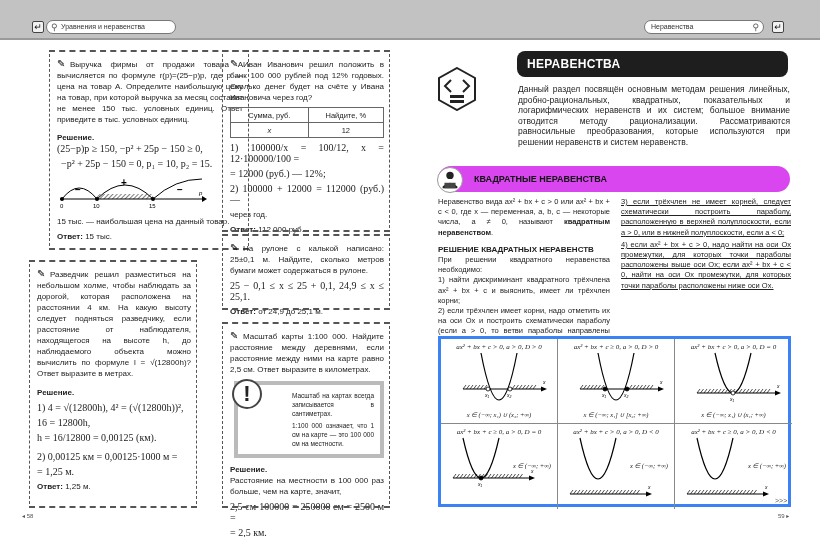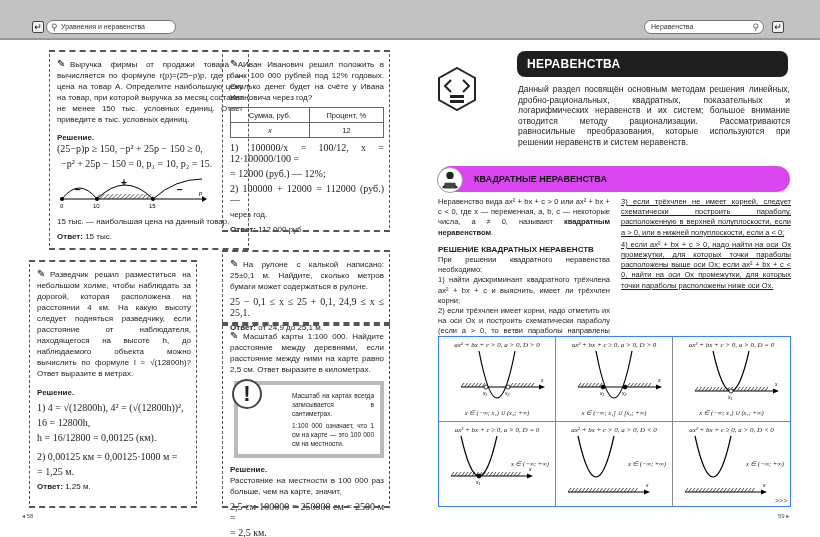--- a/index.html
+++ b/index.html
@@ -29,21 +29,21 @@
 
   .section-head { position: absolute; left: 517px; top: 51px; width: 271px; height: 26px; background: #1e1e1e; border-radius: 8px; color: #fff; font-weight: bold; font-size: 12px; line-height: 26px; padding-left: 10px; letter-spacing: 0.3px; }
   .hex-icon { position: absolute; left: 437px; top: 67px; width: 40px; height: 44px; }
   .intro { position: absolute; left: 518px; top: 84px; width: 272px; font-size: 8.5px; line-height: 10.5px; text-align: justify; color: #222; }
 
   .sub-head { position: absolute; left: 438px; top: 166px; width: 352px; height: 26px; background: #d946ef; border-radius: 13px; font-weight: bold; font-size: 9px; line-height: 26px; padding-left: 36px; color: #111; }
   .sub-icon { position: absolute; left: 437px; top: 167px; width: 26px; height: 26px; border-radius: 50%; background: #fff; border: 1px solid #999; }
 
   .col { position: absolute; font-size: 7.5px; line-height: 10.2px; text-align: justify; color: #222; }
 
-  .grid { position: absolute; left: 438px; top: 336px; width: 353px; height: 171px; border: 1px solid #3b82f6; }
+  .grid { position: absolute; left: 438px; top: 336px; width: 353px; height: 171px; border: 3px solid #3b82f6; }
   .cell { position: absolute; width: 117px; height: 85px; border-right: 1px solid #888; border-bottom: 1px solid #888; font-size: 6.5px; }
   .cell .cond { position: absolute; top: 4px; left: 0; right: 0; text-align: center; font-family: "Liberation Serif", serif; font-style: italic; font-size: 7px; }
   .cell .ans { position: absolute; font-family: "Liberation Serif", serif; font-style: italic; font-size: 6.5px; }
   .cell svg { position: absolute; left: 0; top: 0; }
   .more { position: absolute; right: 3px; bottom: 2px; font-size: 7px; color: #555; }
 </style>
 </head>
 <body>
 
 <div class="topbar">
@@ -111,37 +111,37 @@
   </div>
 
   <div class="task" style="left:222px; top:50px; width:168px; height:182px;">
     <div class="sides"></div>
     <div class="inner">
       <span class="pencil">✎</span><span>Иван Иванович решил положить в банк 100 000 рублей под 12% годовых. Сколько денег будет на счёте у Ивана Ивановича через год?</span>
       <table class="tbl">
         <tbody>
             <tr>
           <td>Сумма, руб.</td>
-          <td>Процент, %</td>
+          <td>Найдите, %</td>
         </tr>
         <tr>
           <td style="font-style:italic;">x</td>
           <td>12</td>
         </tr>
       </tbody>
         </table>
       <div class="math line">1) 100000/x = 100/12, x = 12·100000/100 =</div>
       <div class="math line">= 12000 (руб.) — 12%;</div>
       <div class="math line">2) 100000 + 12000 = 112000 (руб.) —</div>
       <div class="line">через год.</div>
       <div class="line"><span class="bold">Ответ:</span> <span>112 000 руб.</span></div>
     </div>
   </div>
 
-  <div class="task" style="left:222px; top:250px; width:168px; height:76px;">
+  <div class="task" style="left:222px; top:234px; width:168px; height:76px;">
     <div class="sides"></div>
     <div class="inner">
       <span class="pencil">✎</span><span>На рулоне с калькой написано: 25±0,1 м. Найдите, сколько метров бумаги может содержаться в рулоне.</span>
       <div class="math line">25 − 0,1 ≤ x ≤ 25 + 0,1, 24,9 ≤ x ≤ 25,1.</div>
       <div class="line"><span class="bold">Ответ:</span> <span>от 24,9 до 25,1 м.</span></div>
     </div>
   </div>
 
   <div class="task" style="left:222px; top:322px; width:168px; height:186px;">
     <div class="sides"></div>

